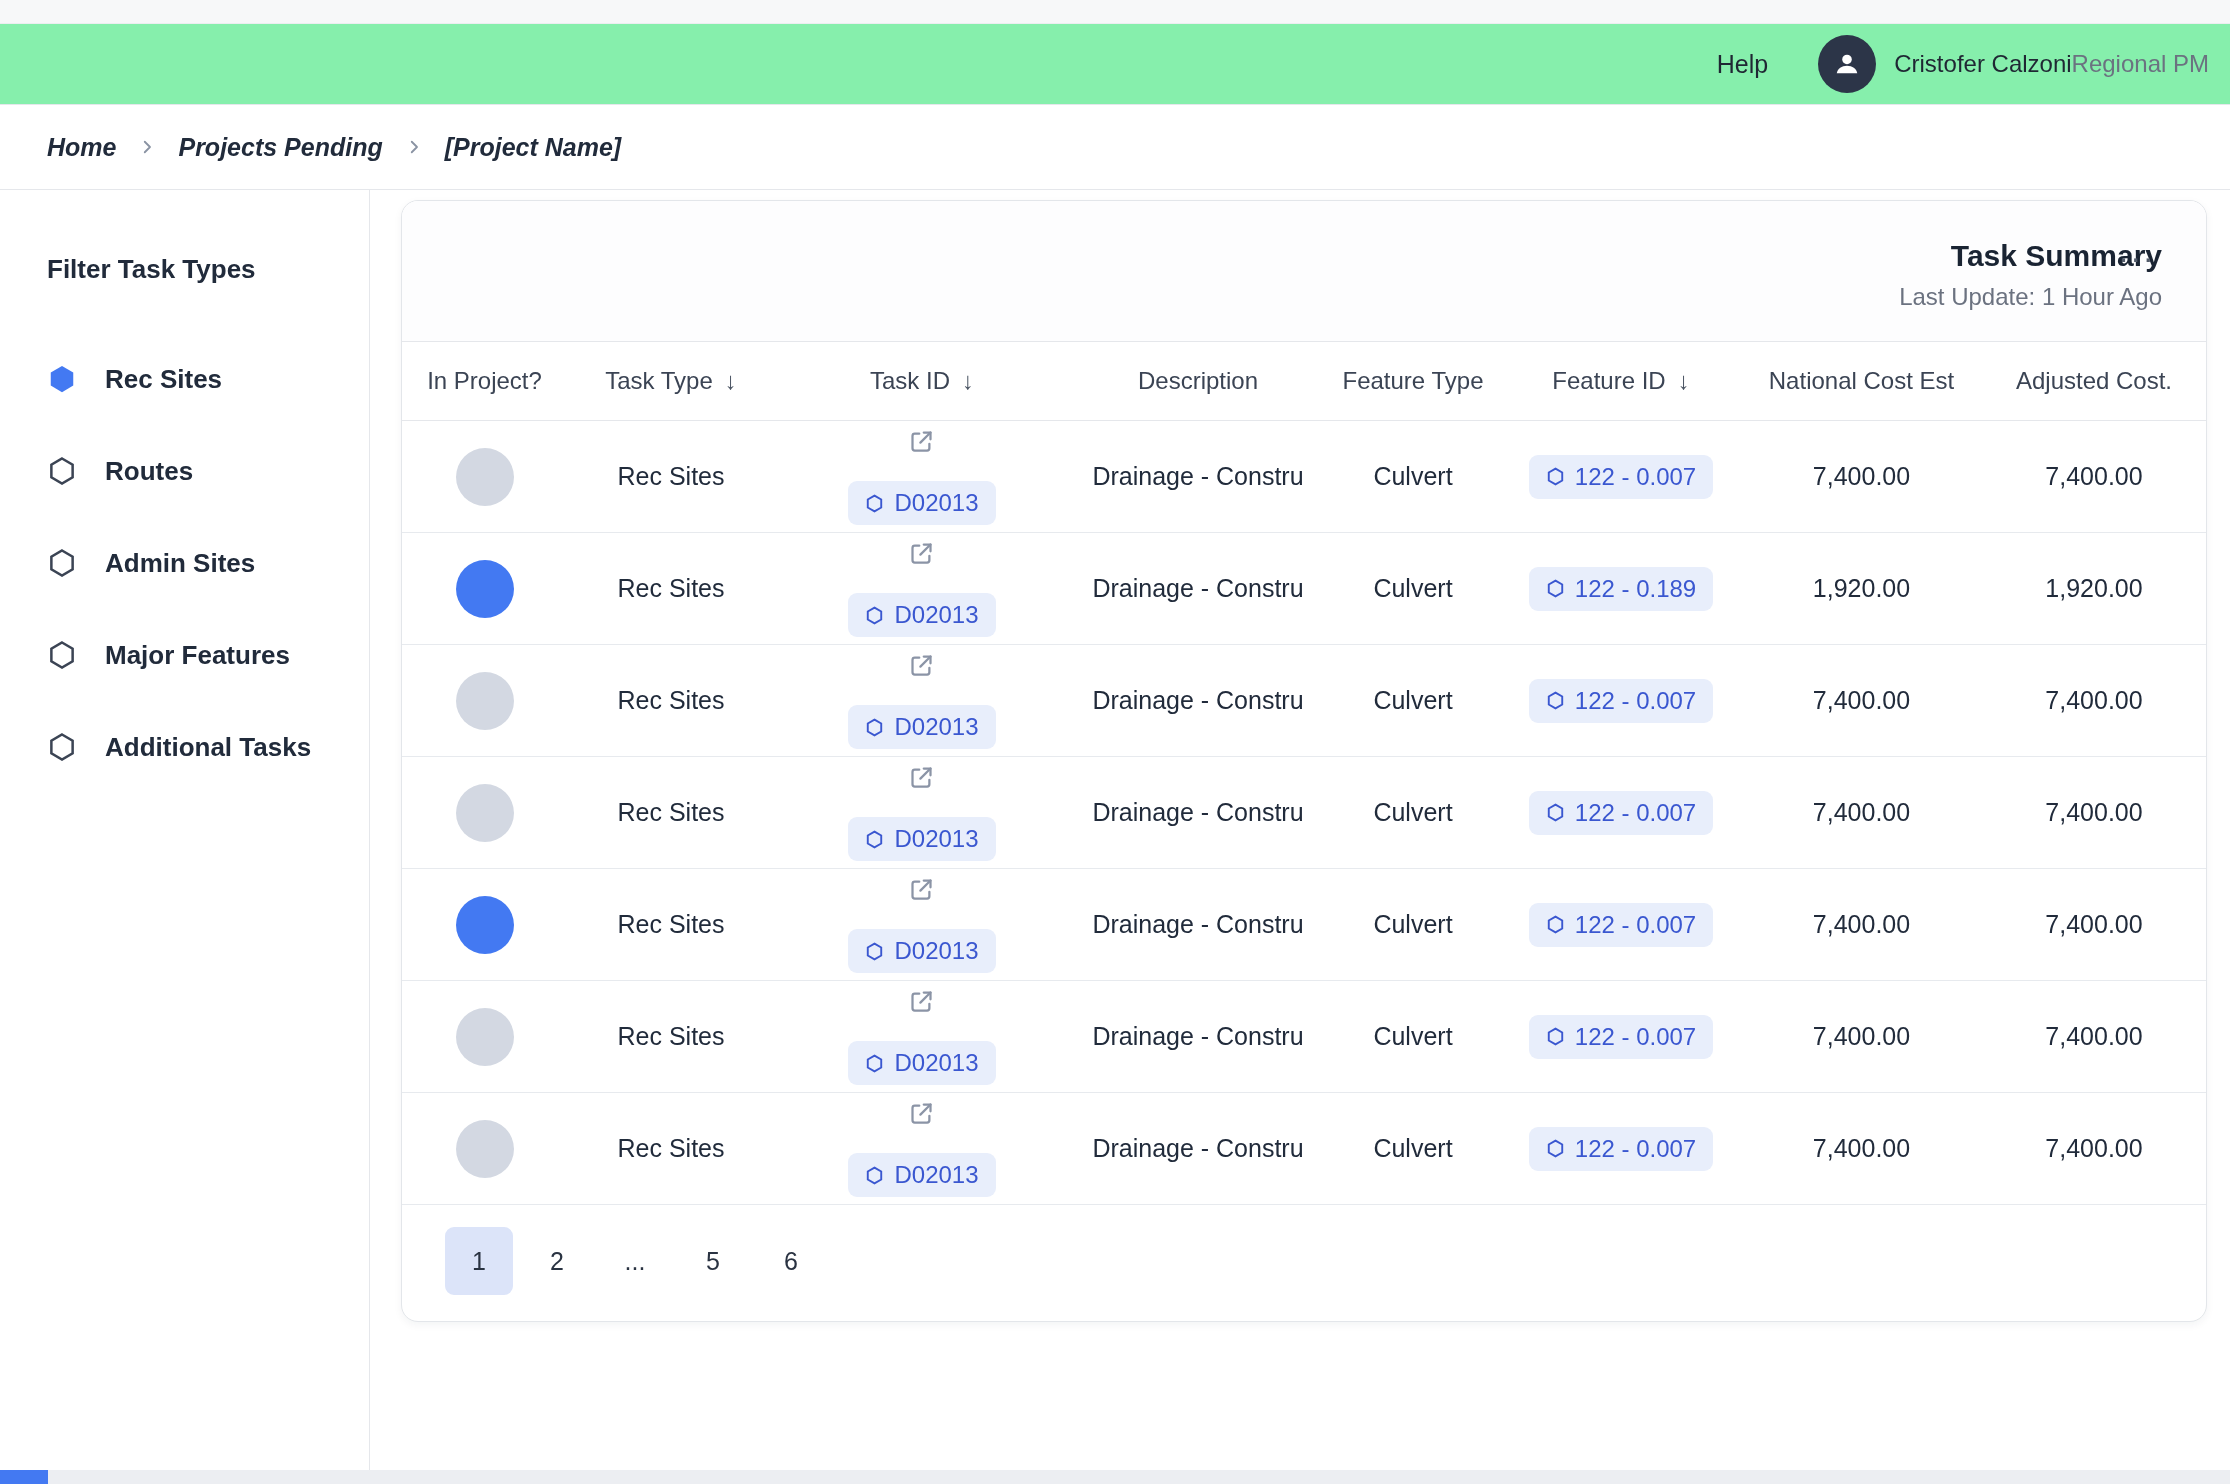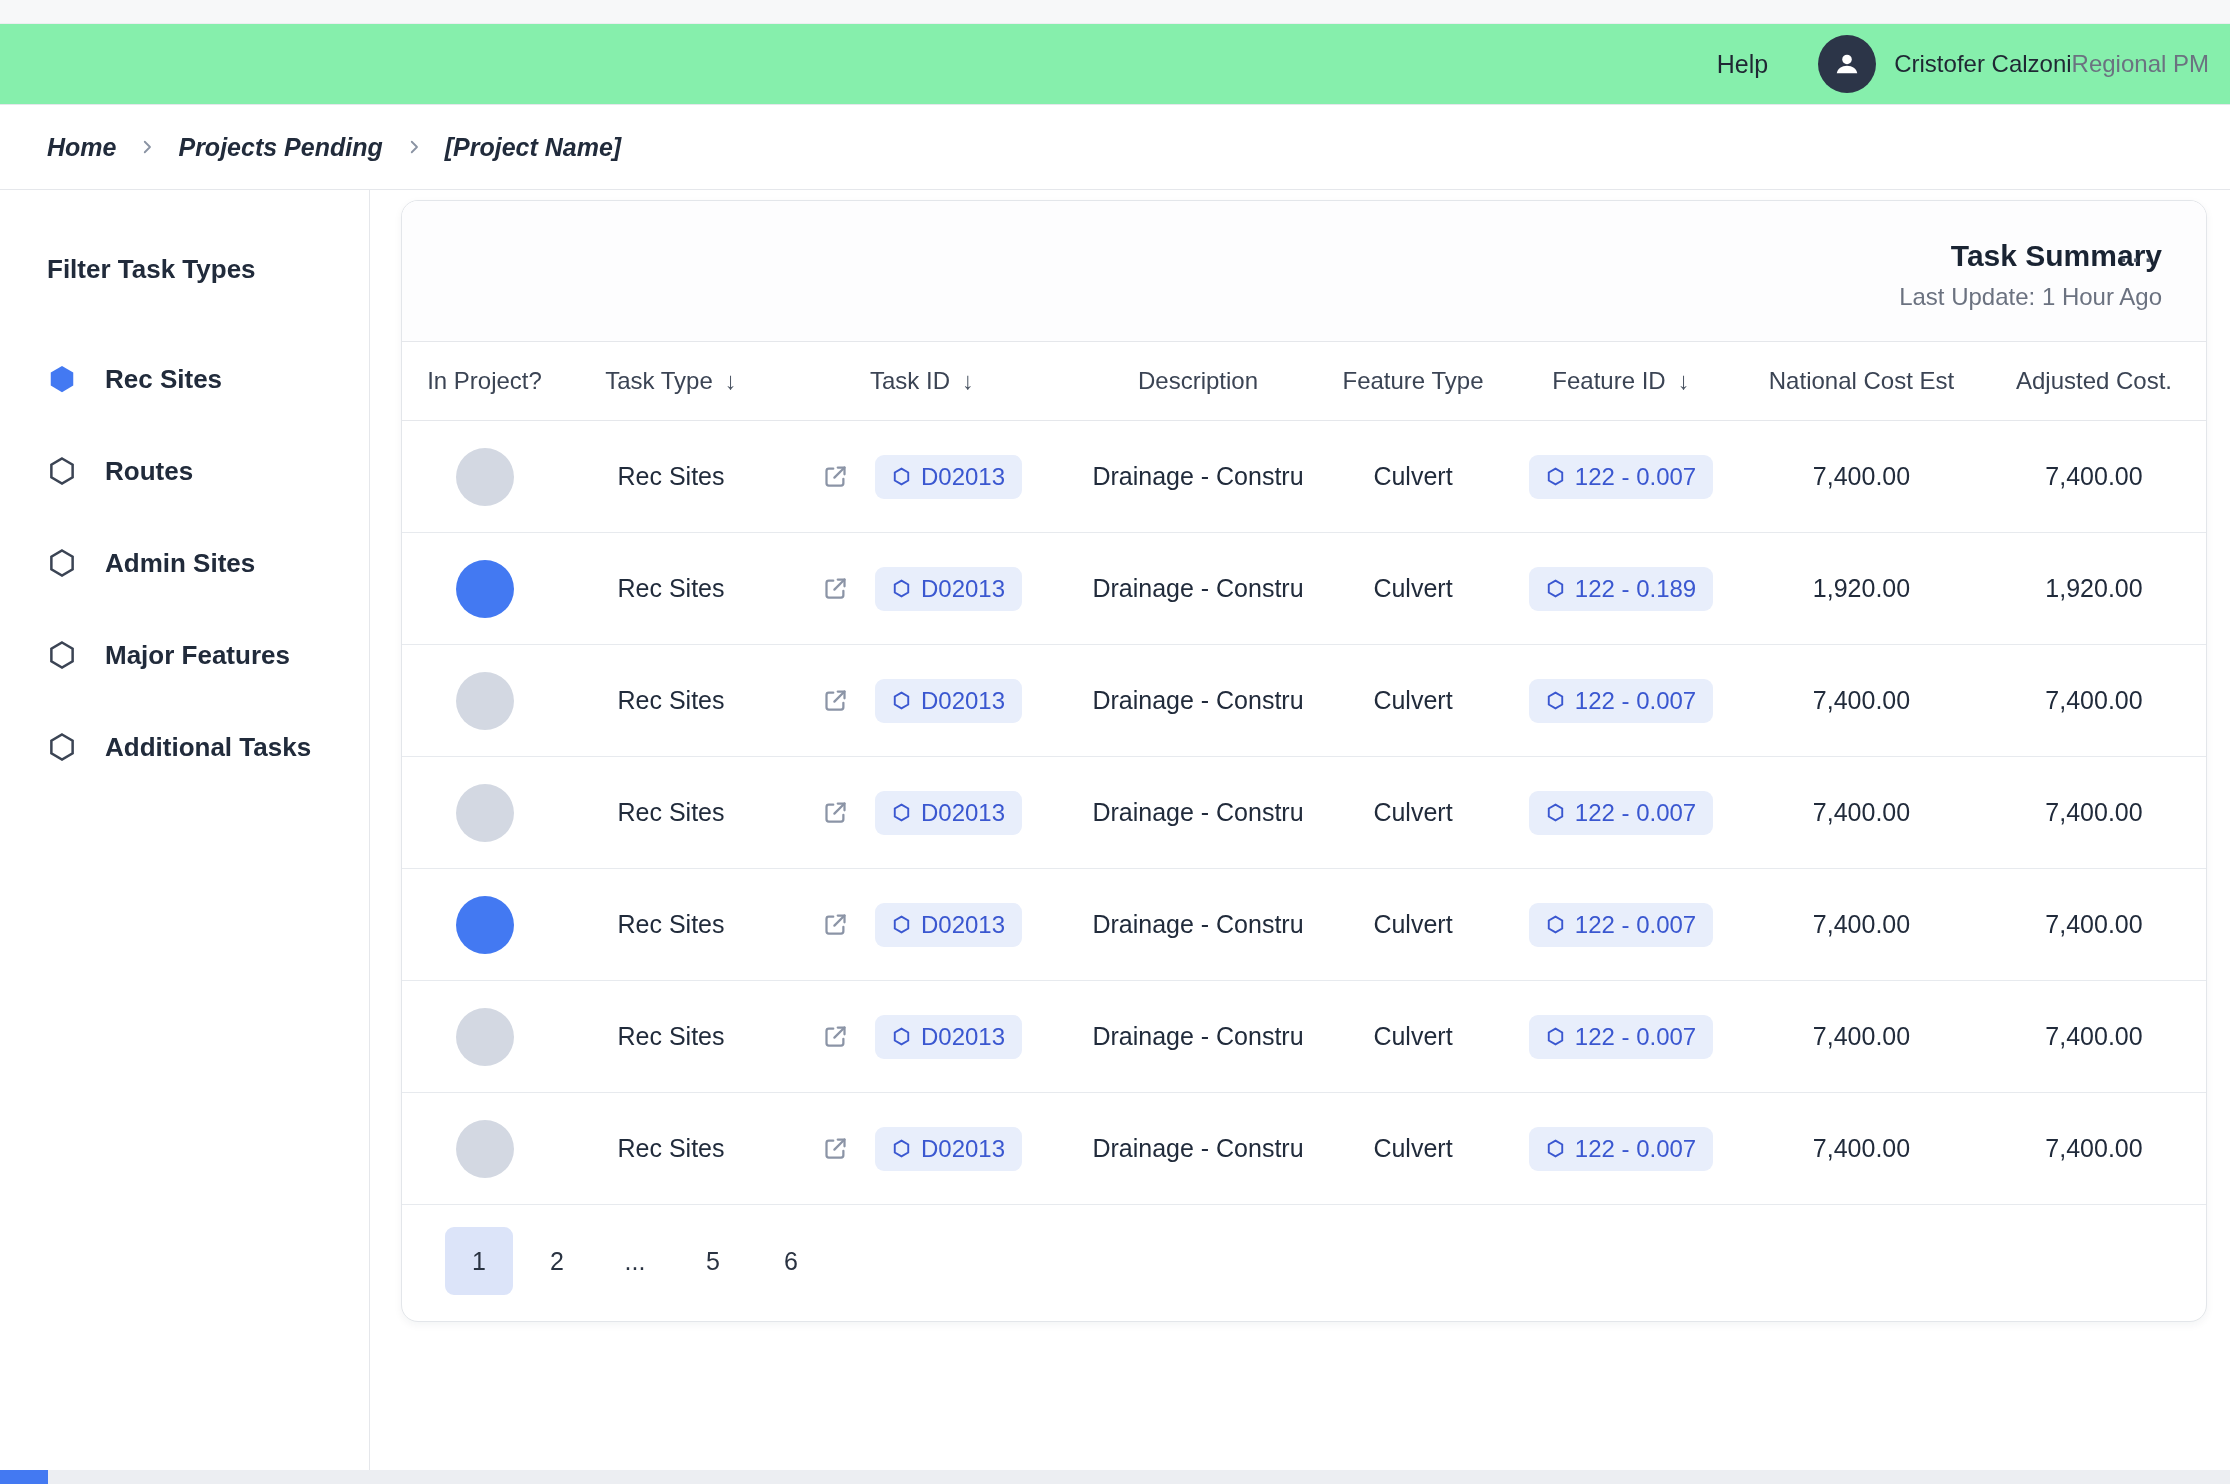--- a/index.html
+++ b/index.html
@@ -74,21 +74,21 @@
     display:flex;align-items:center;justify-content:center;gap:12px;
     font-size:24px;font-weight:500;color:#3b4454;cursor:pointer;white-space:nowrap;
   }
   .sort-arrow{font-size:24px;color:#4b5563;}
   .trow{height:112px;border-bottom:1px solid var(--row-border);}
   .cell{display:flex;align-items:center;justify-content:center;font-size:25px;color:#212b3b;min-width:0;}
   .cell.desc span{white-space:nowrap;overflow:hidden;max-width:100%;}
   .circle{width:58px;height:58px;border-radius:50%;cursor:pointer;}
   .circle-gray{background:var(--circle-gray);}
   .circle-blue{background:var(--accent);}
-  .taskid-wrap{display:flex;align-items:center;justify-content:center;gap:26px;}
+  .taskid-wrap{display:flex;align-items:center;justify-content:center;gap:26px;flex-direction:column;}
   .ext-icon{width:27px;height:27px;cursor:pointer;flex:0 0 auto;}
   .badge{
     display:inline-flex;align-items:center;gap:10px;background:var(--badge-bg);
     color:var(--badge-text);font-size:24px;font-weight:500;border-radius:9px;
     padding:8px 17px;cursor:pointer;white-space:nowrap;
   }
   .badge svg{width:19px;height:19px;flex:0 0 auto;}
   
   .pagination{display:flex;align-items:center;gap:10px;padding:22px 0 26px 43px;}
   .page-btn{

